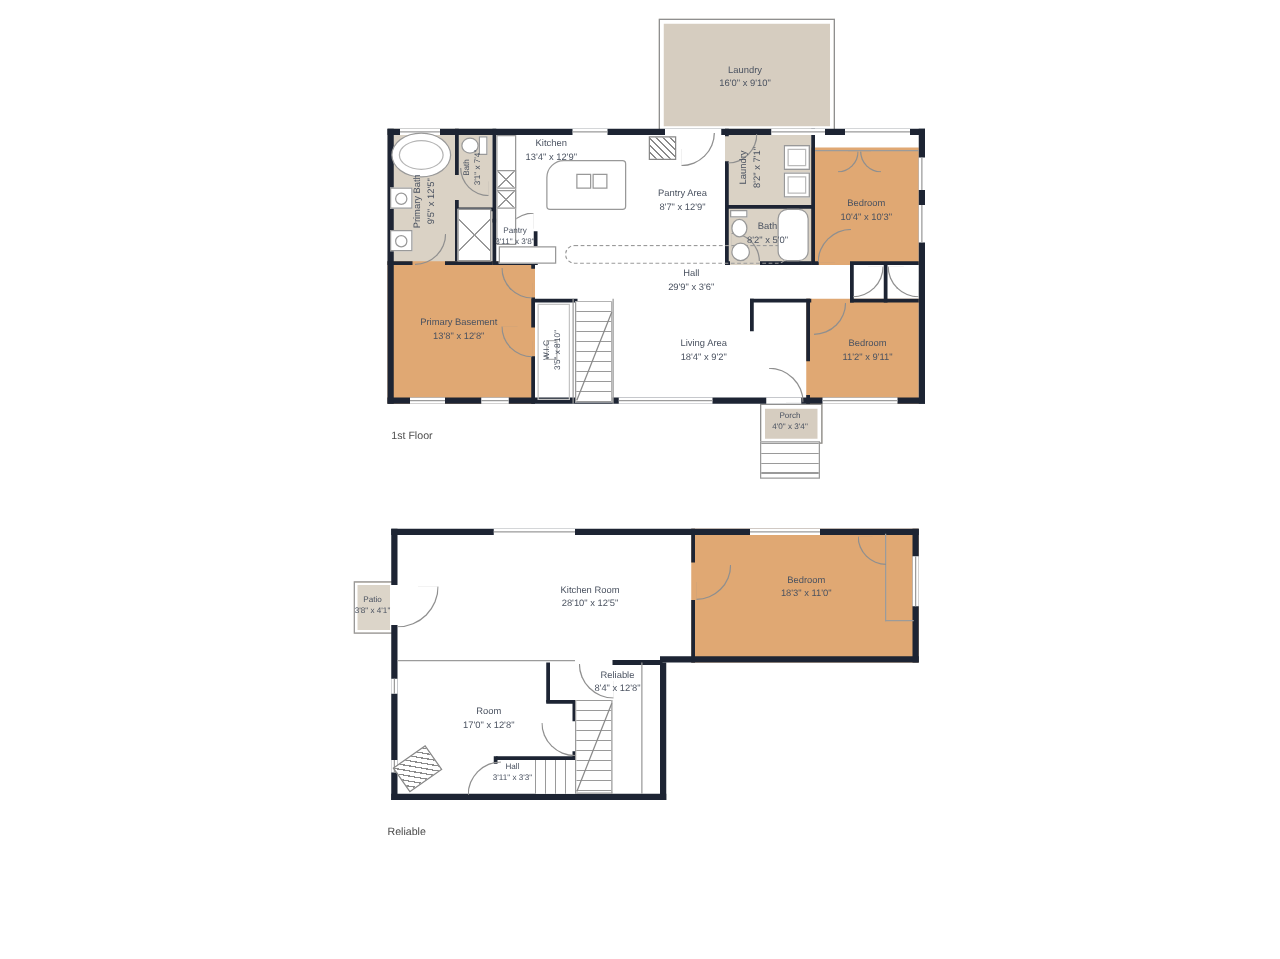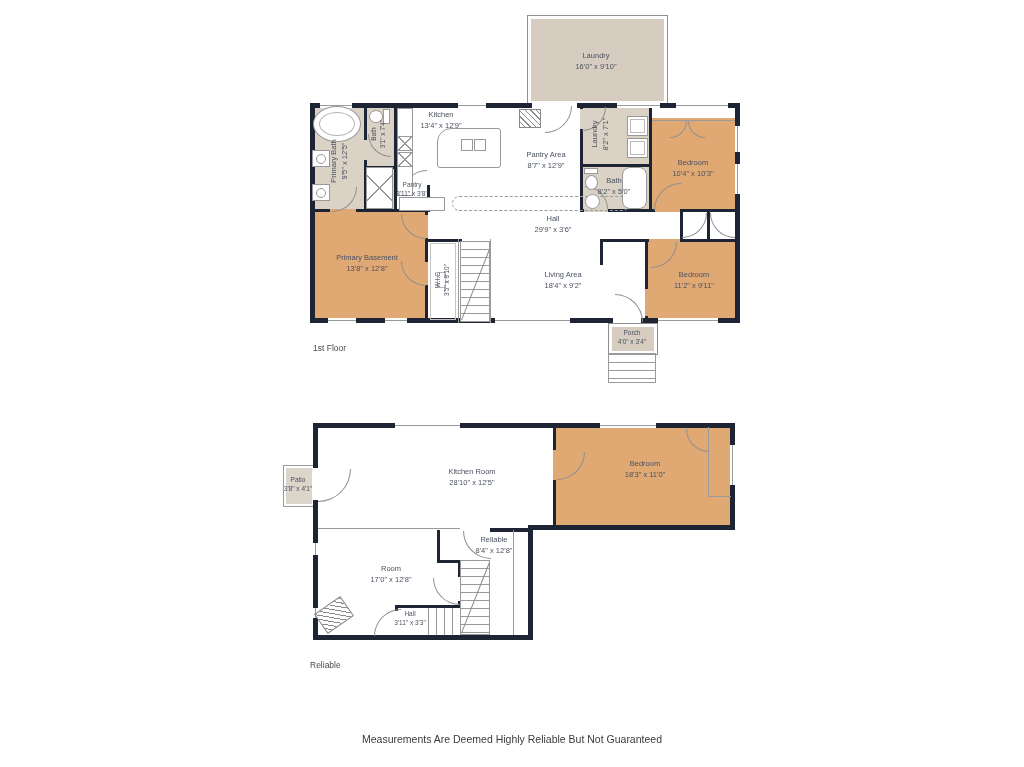--- a/index.html
+++ b/index.html
@@ -299,14 +299,13 @@
       <span>Reliable</span>
         <span>8'4" x 12'8"</span>
       </div>
     <div class="rlabel tiny" style="left:410px;top:619px">
       <span>Hall</span>
         <span>3'11" x 3'3"</span>
       </div>
     <div class="floor-title" style="left:310px;top:660px">Reliable</div>
   </div>
 
-  <div class="footer">Measurements Are Deemed Highly Reliable But Not Guaranteed</div>
 </div>
 
 </body></html>

